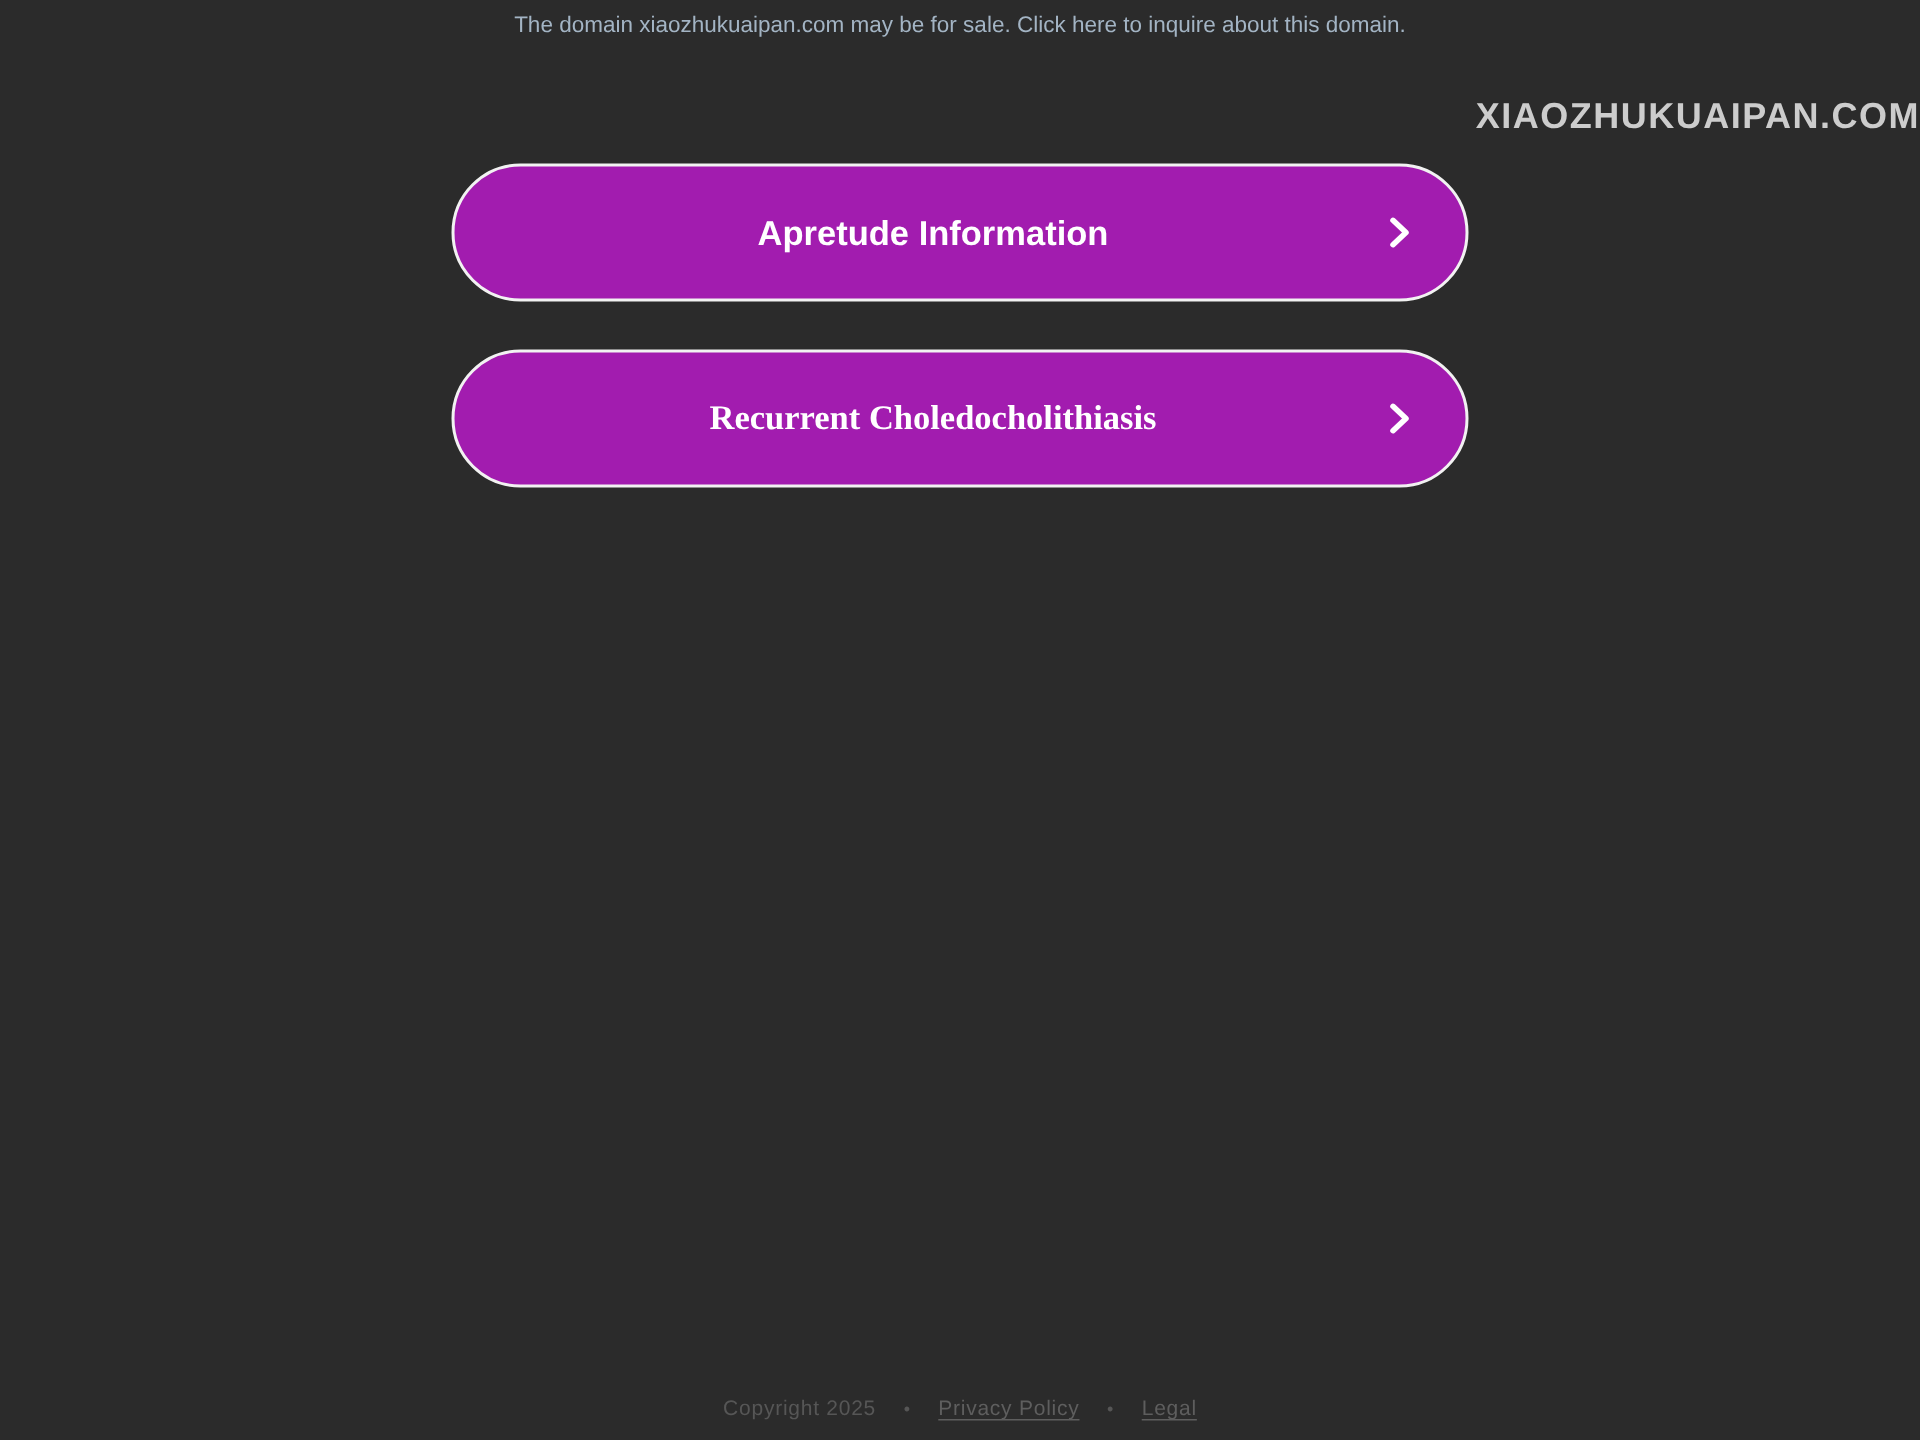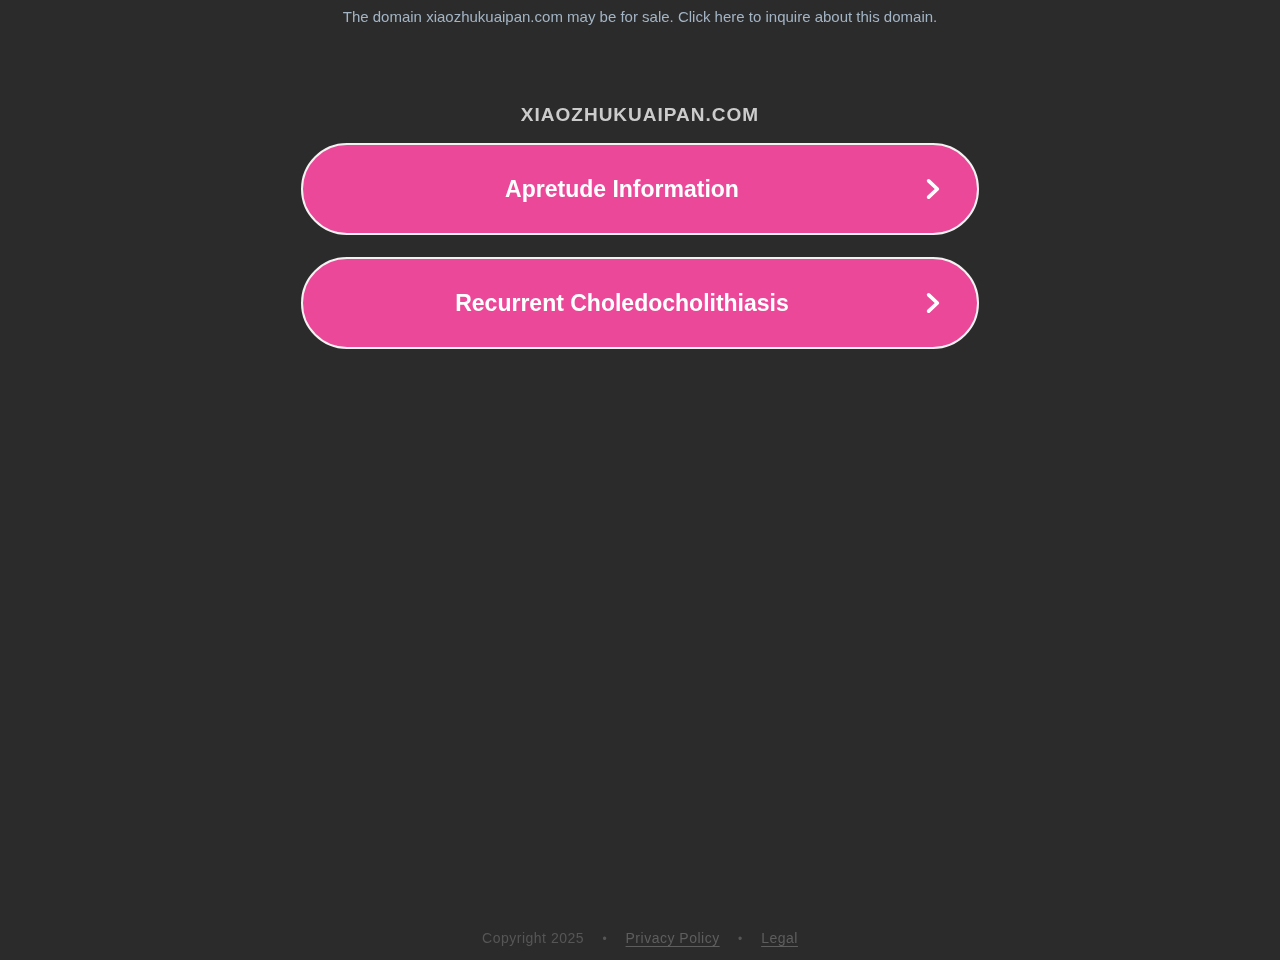--- a/index.html
+++ b/index.html
@@ -16,49 +16,49 @@
     text-align: center;
   }
   .banner-text {
     display: inline-block;
     color: #a3b4c4;
     font-size: 15px;
     line-height: 17px;
     cursor: pointer;
   }
   .domain-title {
-    margin-top: 78px;
-    text-align: center;
+    margin-top: 38px;
+    text-align: right;
     color: #cccccc;
-    font-size: 19px;
+    font-size: 24px;
     font-weight: bold;
     letter-spacing: 1px;
   }
   .content {
     width: 678px;
     margin: 0 auto;
   }
   .related-label {
     margin-top: 70px;
     color: #8a8a8a;
     font-size: 14px;
   }
   .search-button {
     margin-top: 17px;
     width: 678px;
     height: 92px;
-    background: #ec4899;
+    background: #a21caf;
     border: 2px solid #f2f2f2;
     border-radius: 46px;
     display: flex;
     align-items: center;
     padding: 0 26px;
     cursor: pointer;
   }
-  .search-button + .search-button { margin-top: 22px; }
+  .search-button + .search-button { margin-top: 32px; font-family: Liberation Serif, serif; }
   .search-button .label {
     flex: 1;
     text-align: center;
     color: #ffffff;
     font-size: 23px;
     font-weight: bold;
   }
   .search-button .chev {
     width: 36px;
     height: 32px;

